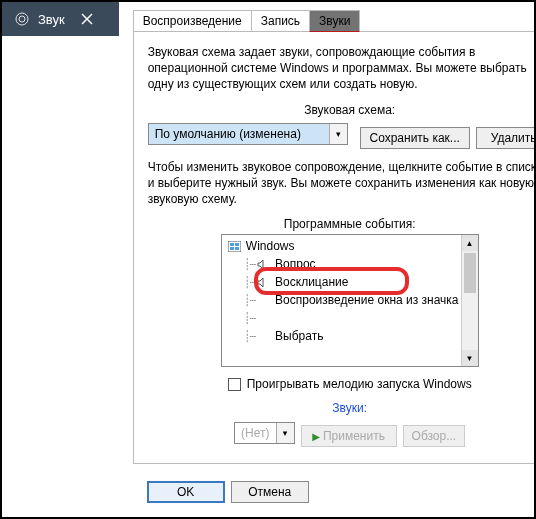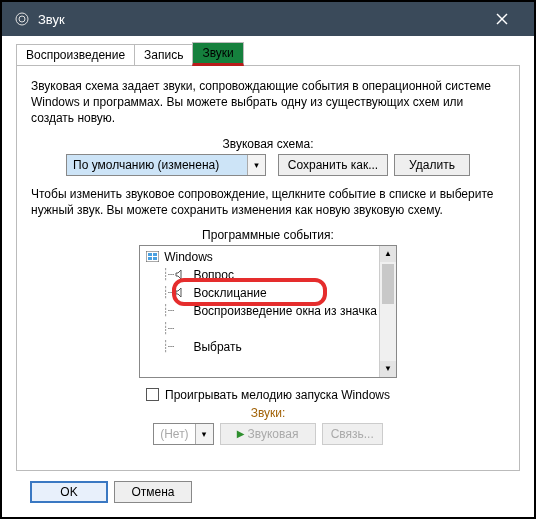--- a/index.html
+++ b/index.html
@@ -12,21 +12,21 @@
     width: 536px;
     height: 519px;
     overflow: hidden;
     border: 2px solid #000;
   }
   .window {
     width: 100%;
     height: 100%;
     background: #fff;
     display: flex;
-    flex-direction: column;
+    flex-direction: row;
   }
   .titlebar {
     background: #3a4a5a;
     color: #fff;
     height: 34px;
     display: flex;
     align-items: center;
     padding: 0 10px 0 12px;
   }
   .titlebar .icon {
@@ -63,22 +63,22 @@
     border: 1px solid #bbb;
     border-bottom: 1px solid #bbb;
     background: #fff;
     padding: 3px 9px 3px 9px;
     font-size: 12px;
     position: relative;
     z-index:1;
     margin-right:-1px;
   }
   .tab.active {
-    border-bottom: 3px solid #b91c1c;
-    background: #15803d;
+    border-bottom: 1px solid #b91c1c;
+    background: #737373;
     z-index:2;
   }
   .panel {
     border: 1px solid #bbb;
     border-top:none;
     padding: 12px 14px 10px 14px;
     flex:1;
     display:flex;
     flex-direction:column;
     background:#fff;
@@ -109,20 +109,21 @@
     font-size:9px;
   }
   .btn {
     border:1px solid #888;
     background:#efefef;
     padding: 6px 8px;
     height:22px;
     font-size:12px;
     display:inline-flex; align-items:center; justify-content:center;
     min-width:76px;
+    margin-top:7px;
   }
   .btn.disabled { color:#aaa; border-color:#ccc; }
   .btn.primary { border:2px solid #3a78c2; background:#e8f0fb; }
   .tree {
     border:1px solid #888;
     height:133px;
     background:#fff;
     overflow:hidden;
     position:relative;
     margin-bottom:10px;
@@ -140,39 +141,39 @@
   .node {
     display:flex; align-items:center;
     height:18px;
     padding-left:4px;
     font-size:12px;
     white-space:nowrap;
   }
   .node.root .nicon{ margin-left:0;}
   .node .dots { color:#888; font-family:monospace; letter-spacing:-1px; margin-right:2px; font-size:11px;}
   .node .nicon { width:14px; margin-right:4px; }
-  .checkbox-row { display:flex; align-items:center; gap:6px; margin-bottom:4px;}
+  .checkbox-row { display:flex; align-items:center; gap:6px; margin-bottom:10px;}
   .checkbox {
     width:13px; height:13px; border:1px solid #555; background:#fff;
   }
   .sound-row { display:flex; align-items:center; gap:6px;}
   .sound-row .combo{ flex:1; }
   .sound-row .combo .text{ background:#fff; color:#aaa;}
   .highlight-ring {
     position:absolute;
     border:4px solid #e52d2d;
     border-radius:12px;
     pointer-events:none;
   }
   .footer {
     display:flex;
     gap:6px;
     padding:10px 14px 4px 14px;
   }
-  .disabled-label{ color:#a16207; }
+  .disabled-label{ color:#1d4ed8; }
   .play-tri{color:#2f8f2f; margin-right:3px; font-size:10px;}
   svg{display:block;}
 </style>
 </head>
 <body>
 
 <div class="window">
 
   <div class="titlebar">
     <span class="icon">
@@ -278,23 +279,23 @@
       </div>
 
       <div class="label disabled-label">Звуки:</div>
       <div class="sound-row">
         <div class="combo" style="flex:1">
           <span class="text">(Нет)</span>
           <span class="arrow">▾</span>
         </div>
         <div class="btn disabled" style="min-width:96px">
             <span class="play-tri">▶</span>
-            <span>Звуковая</span>
-          </div>
-        <div class="btn disabled" style="min-width:60px">Связь...</div>
+            <span>Применить</span>
+          </div>
+        <div class="btn disabled" style="min-width:60px">Обзор...</div>
       </div>
     </div>
 
     <div class="footer">
       <div class="btn primary" style="min-width:78px">OK</div>
       <div class="btn" style="min-width:78px">Отмена</div>
     </div>
   </div>
 </div>
 

